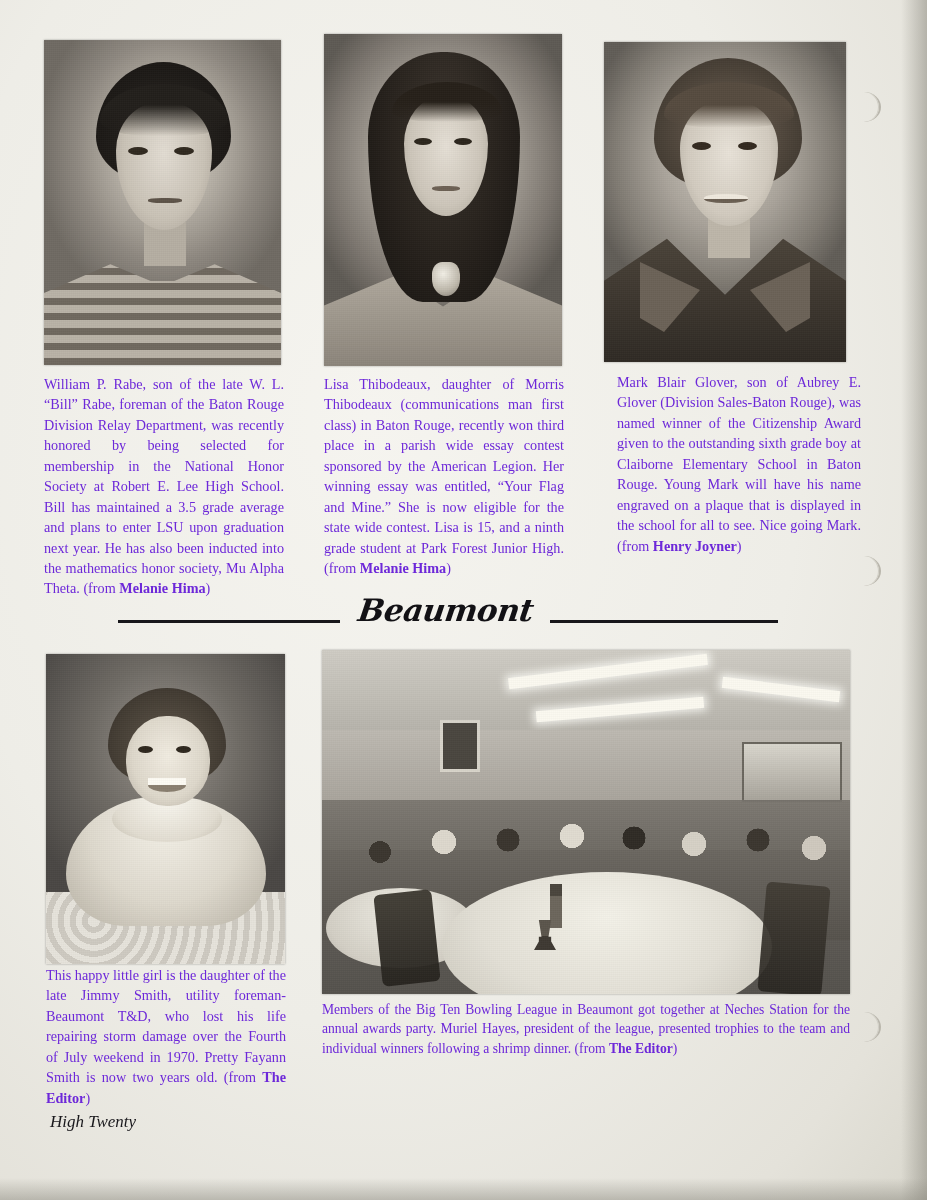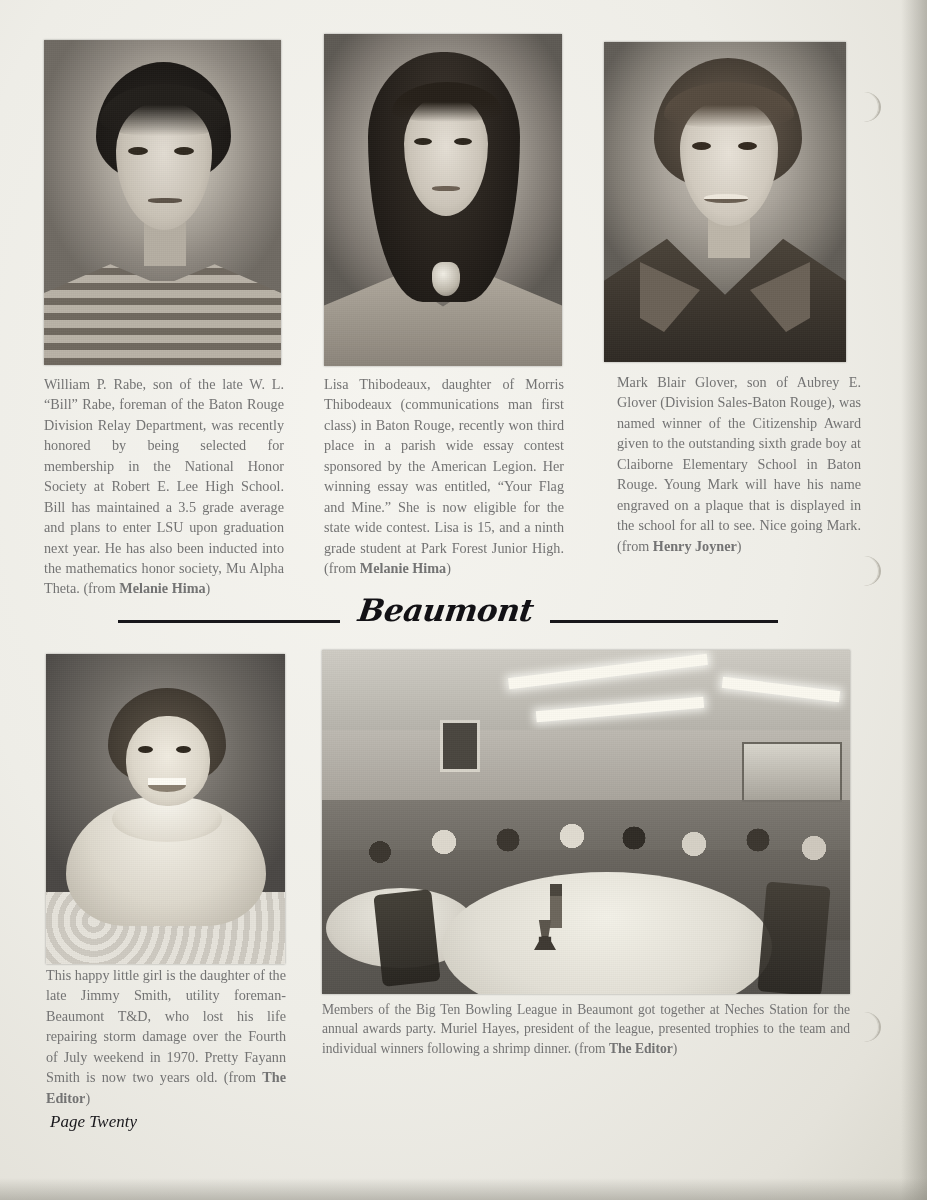--- a/index.html
+++ b/index.html
@@ -323,21 +323,21 @@
     transform: rotate(5deg);
     opacity: 0.92;
   }
 
   
   .caption {
     position: absolute;
     font-family: "Liberation Serif", serif;
     font-size: 14.2px;
     line-height: 1.44;
-    color: #737373;
+    color: #6d28d9;
     text-align: justify;
     text-justify: inter-word;
   }
   .caption b { font-weight: bold; }
 
   #cap-rabe  { left: 44px;  top: 374px; width: 240px; }
   #cap-lisa  { left: 324px; top: 374px; width: 240px; }
   #cap-mark  { left: 604px; top: 372px; width: 244px; margin-left: 13px; }
   #cap-girl  { left: 46px;  top: 965px; width: 240px; }
   #cap-banq  { left: 322px; top: 1000px; width: 528px; font-size: 13.6px; line-height: 1.42; }
@@ -485,16 +485,16 @@
     </div>
 
     <div class="caption" id="cap-girl">
       <span>This happy little girl is the daughter of the late Jimmy Smith, utility foreman-Beaumont T&amp;D, who lost his life repairing storm damage over the Fourth of July weekend in 1970. Pretty Fayann Smith is now two years old. (from </span><b>The Editor</b><span>)</span>
     </div>
 
     <div class="caption" id="cap-banq">
       <span>Members of the Big Ten Bowling League in Beaumont got together at Neches Station for the annual awards party. Muriel Hayes, president of the league, presented trophies to the team and individual winners following a shrimp dinner. (from </span><b>The Editor</b><span>)</span>
     </div>
 
-    <div id="page-number">Page Twenty</div>
+    <div id="page-number">High Twenty</div>
 
   </div>
 </div>
 
 </body></html>

